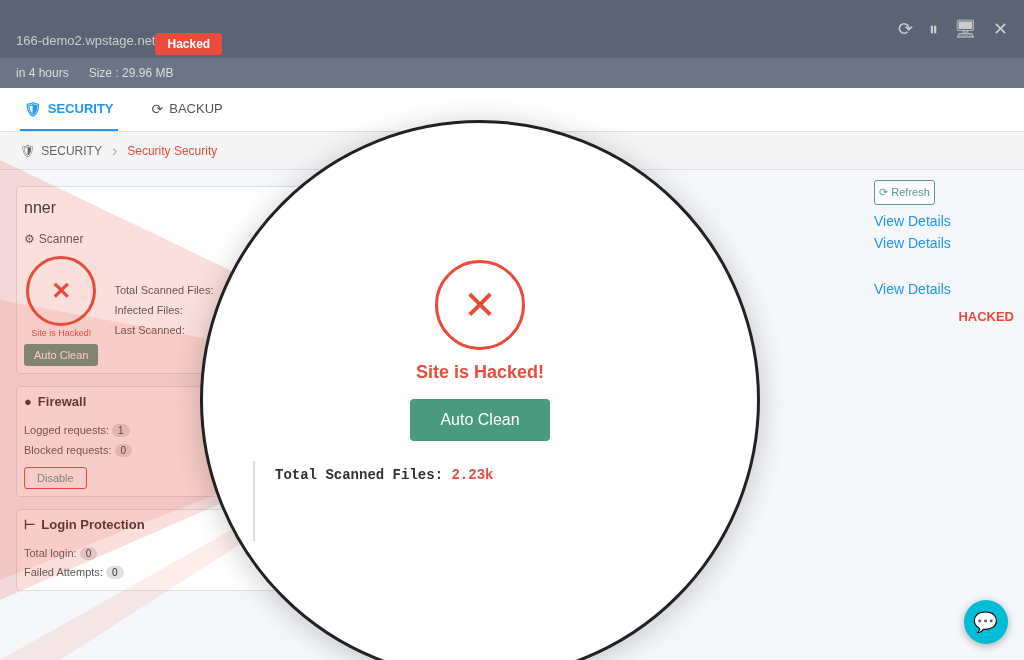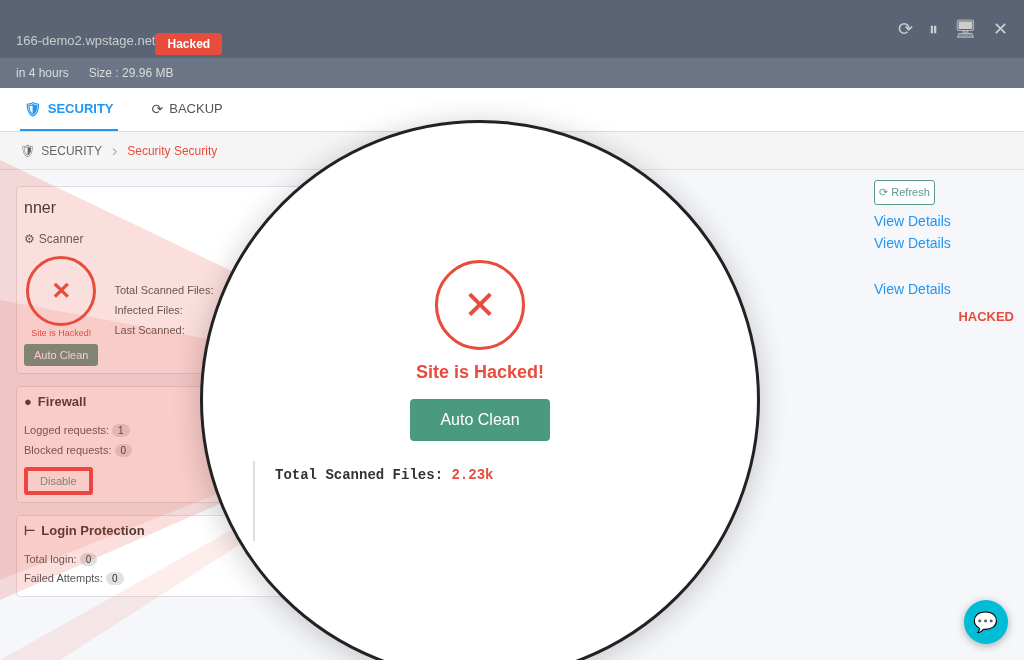--- a/index.html
+++ b/index.html
@@ -239,21 +239,21 @@
       line-height: 1.8;
     }
     .badge-count {
       background: #e0e0e0;
       border-radius: 10px;
       padding: 1px 6px;
       font-size: 10px;
       color: #333;
     }
     .disable-btn {
-      border: 4px solid #ef4444;
+      border: 1px solid #ef4444;
       background: white;
       color: #5a9a8a;
       padding: 4px 12px;
       border-radius: 3px;
       font-size: 11px;
       cursor: pointer;
       margin-top: 6px;
     }
     .hacked-label-right {
       color: #e74c3c;

